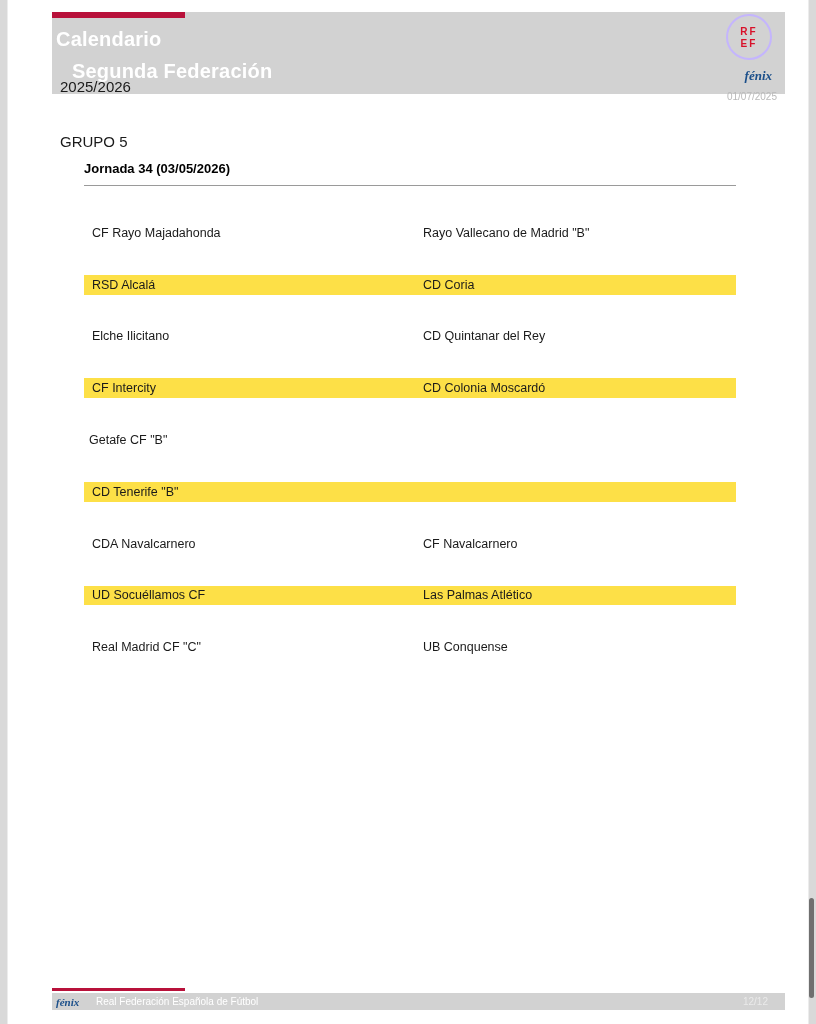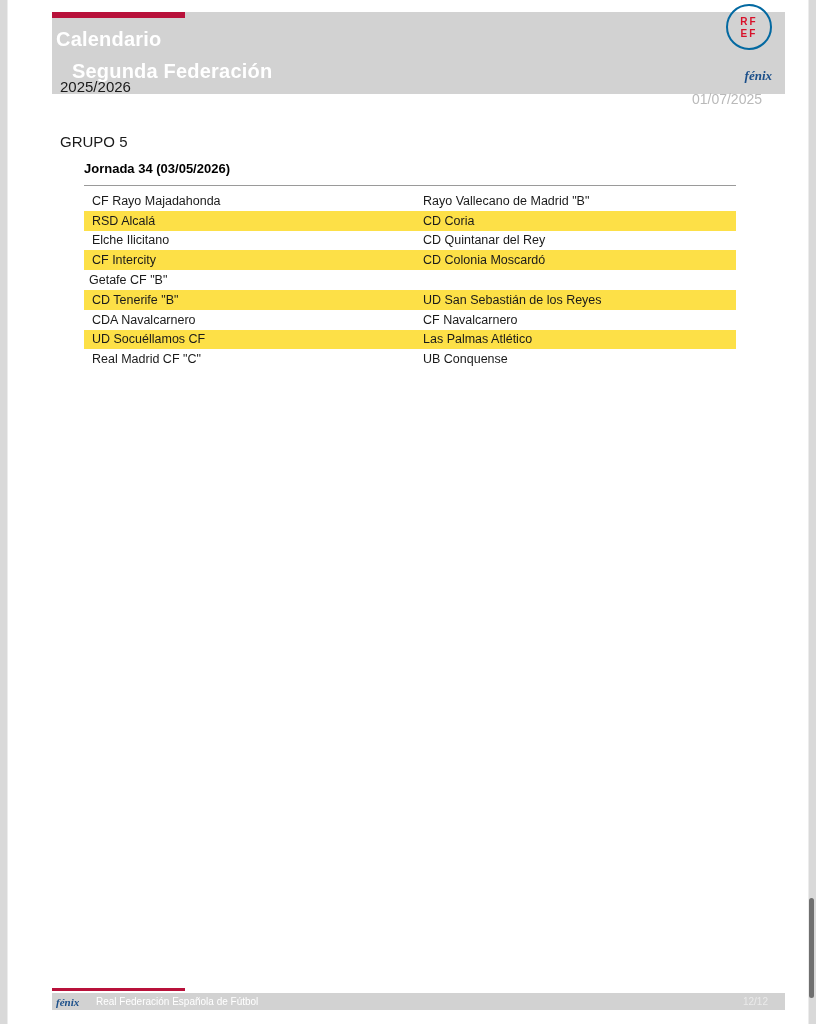--- a/index.html
+++ b/index.html
@@ -55,24 +55,24 @@
     top: 60px;
     font-size: 20px;
     font-weight: bold;
     color: #ffffff;
     letter-spacing: 0.2px;
     margin-left: 16px;
   }
   .rfef-logo {
     position: absolute;
     right: 36px;
-    top: 4px;
+    top: 14px;
     width: 46px;
     height: 46px;
-    border: 2px solid #0369a1;
+    border: 2px solid #c4b5fd;
     border-radius: 50%;
     box-sizing: border-box;
   }
   .rfef-logo .l1, .rfef-logo .l2 {
     position: absolute;
     left: 0;
     width: 100%;
     text-align: center;
     font-size: 10px;
     font-weight: bold;
@@ -94,23 +94,23 @@
   }
   .season {
     position: absolute;
     left: 52px;
     top: 78px;
     font-size: 15px;
     color: #1a1a1a;
   }
   .issue-date {
     position: absolute;
-    right: 46px;
+    right: 31px;
     top: 91px;
-    font-size: 14px;
+    font-size: 10px;
     color: #b9b9b9;
   }
   
   .group-title {
     position: absolute;
     left: 52px;
     top: 133px;
     font-size: 15px;
     color: #1a1a1a;
   }
@@ -135,20 +135,21 @@
     left: 76px;
     top: 191px;
     width: 652px;
   }
   .fixture-row {
     display: flex;
     height: 19.8px;
     align-items: center;
     font-size: 12.5px;
     color: #1a1a1a;
+    margin-top: 32px;
   }
   .fixture-row.alt {
     background: #fde047;
   }
   .team-home {
     width: 334px;
     padding-left: 8px;
     box-sizing: border-box;
     white-space: nowrap;
     overflow: hidden;
@@ -260,21 +261,20 @@
     </div>
     <div class="fixture-row alt">
       <div class="team-home">CF Intercity</div>
       <div class="team-away">CD Colonia Moscardó</div>
     </div>
     <div class="fixture-row">
       <div class="team-away">Getafe CF "B"</div>
     </div>
     <div class="fixture-row alt">
       <div class="team-home">CD Tenerife "B"</div>
-      <div class="team-away">UD San Sebastián de los Reyes</div>
     </div>
     <div class="fixture-row">
       <div class="team-home">CDA Navalcarnero</div>
       <div class="team-away">CF Navalcarnero</div>
     </div>
     <div class="fixture-row alt">
       <div class="team-home">UD Socuéllamos CF</div>
       <div class="team-away">Las Palmas Atlético</div>
     </div>
     <div class="fixture-row">

